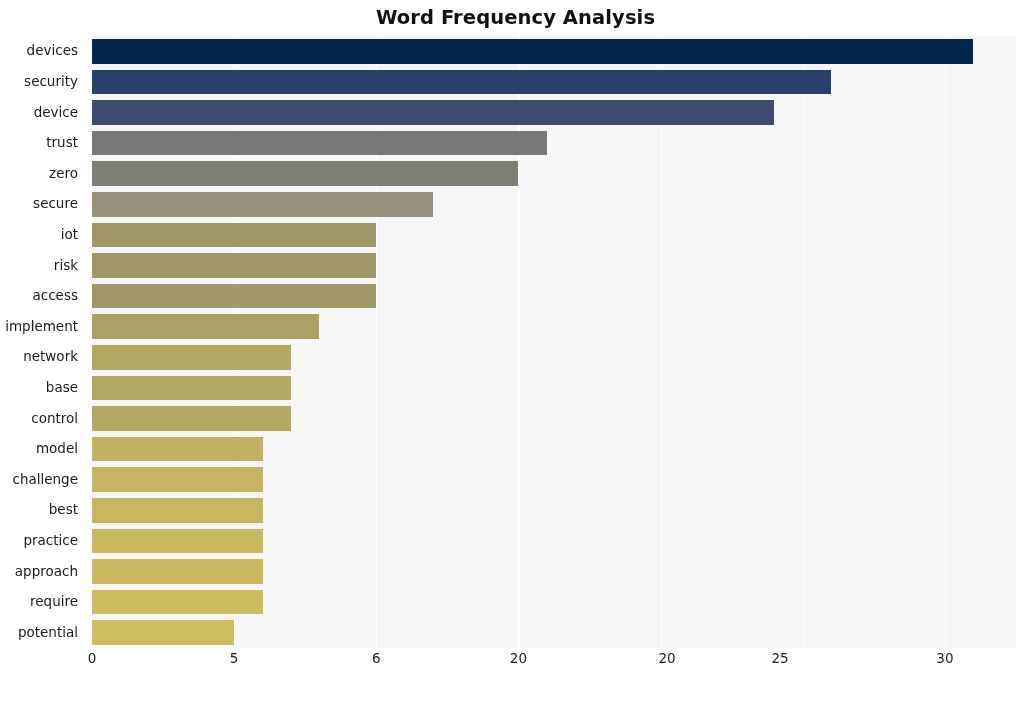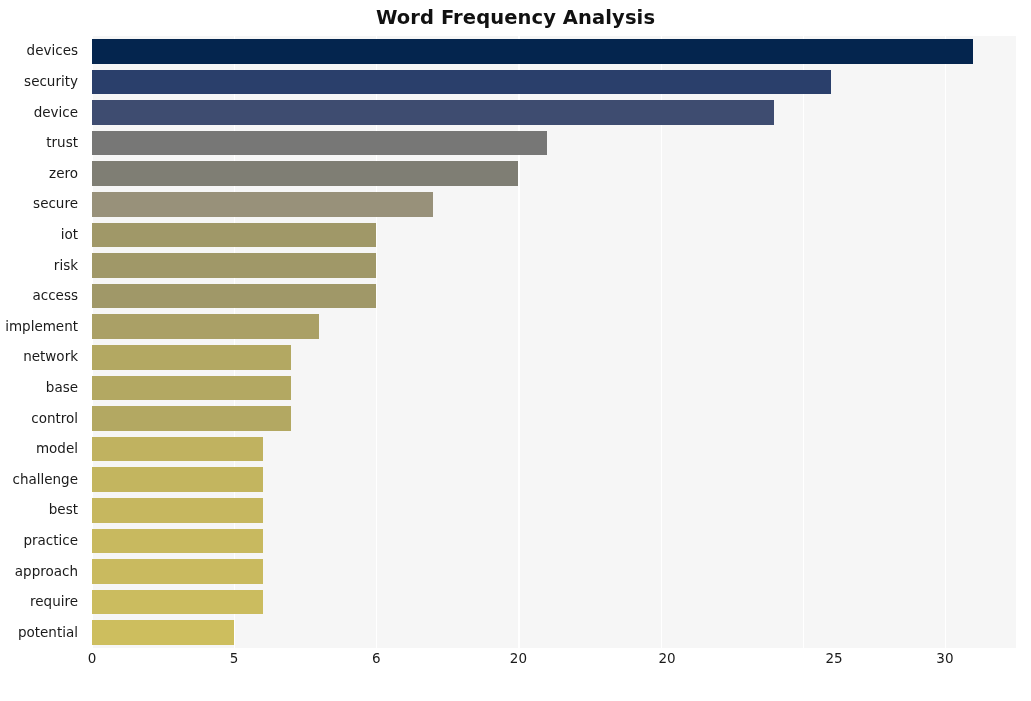--- a/index.html
+++ b/index.html
@@ -175,18 +175,18 @@
       <div class="ytick-label" style="top: 557.1px; padding-right: 7px;">require</div>
       <div class="ytick-label" style="top: 587.7px; padding-right: 7px;">potential</div>
     </div>
 
   <div id="xtick-layer">
       <div class="xtick-label" style="left: 0px;">0</div>
       <div class="xtick-label" style="left: 142.154px;">5</div>
       <div class="xtick-label" style="left: 284.308px;">6</div>
       <div class="xtick-label" style="left: 426.462px;">20</div>
       <div class="xtick-label" style="left: 575px;">20</div>
-      <div class="xtick-label" style="left: 742px; text-align: right;">25</div>
+      <div class="xtick-label" style="left: 688px; text-align: right;">25</div>
       <div class="xtick-label" style="left: 852.923px;">30</div>
     </div>
 
 
 </div>
 
 </body></html>

